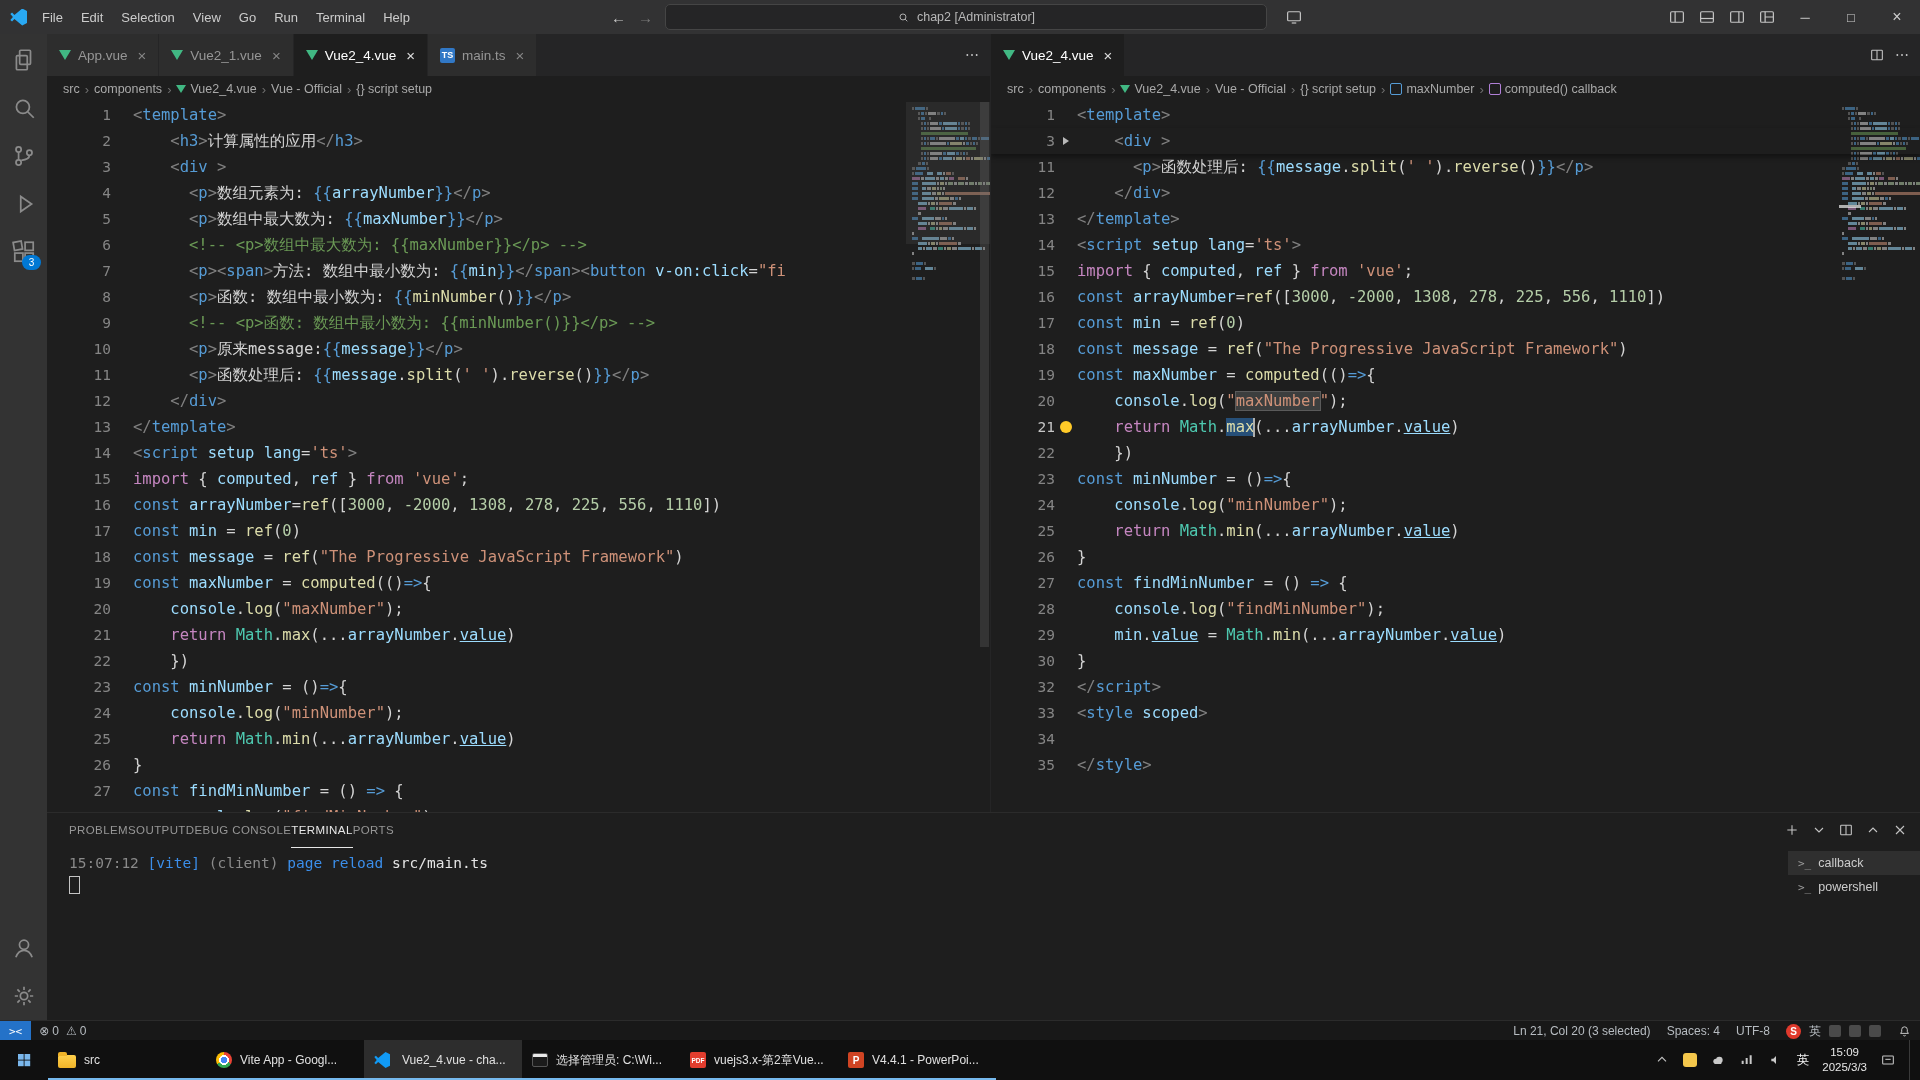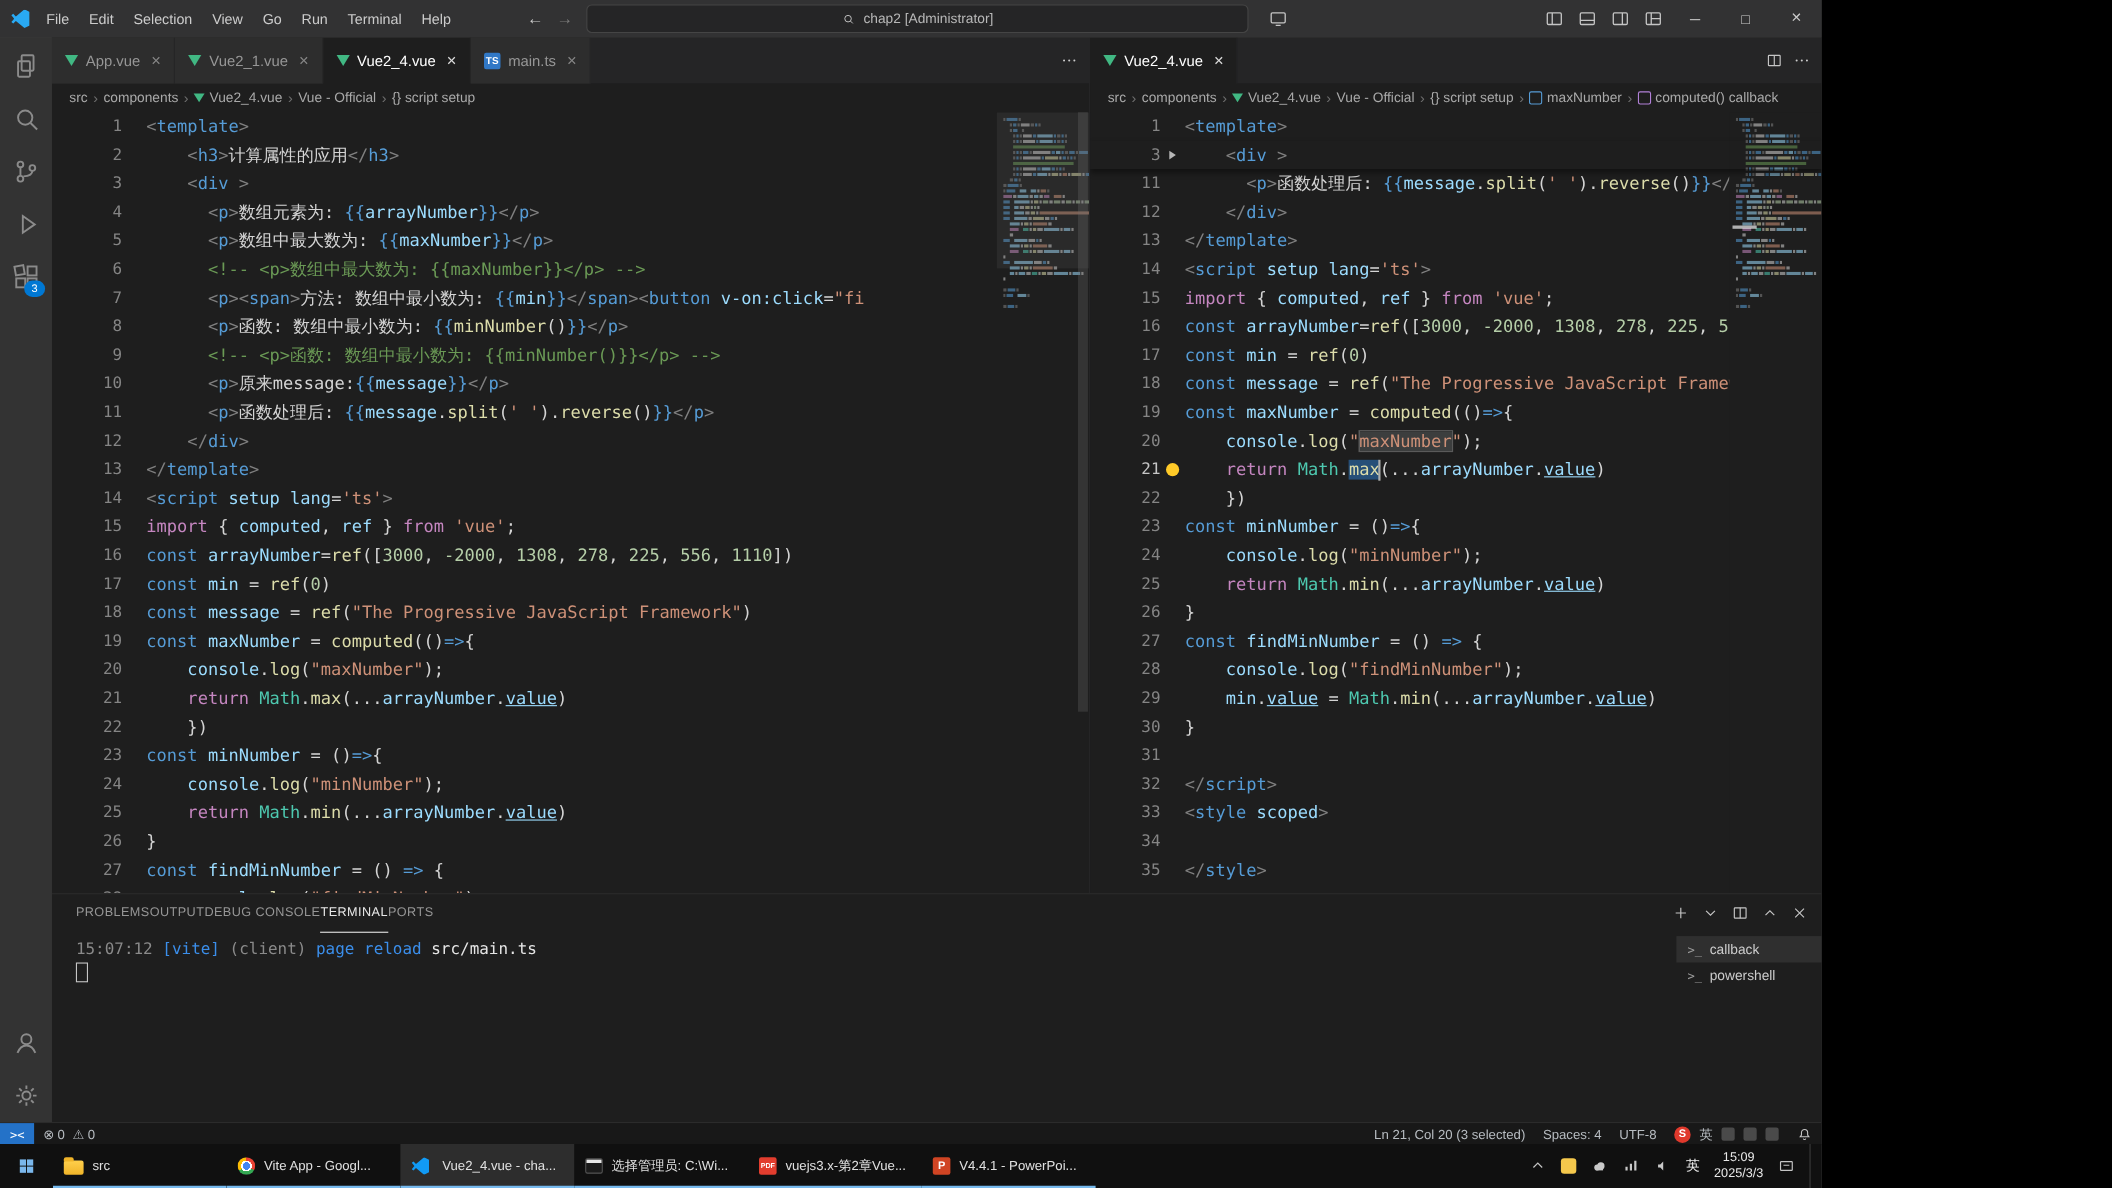--- a/index.html
+++ b/index.html
@@ -1,16 +1,16 @@
 <!DOCTYPE html>
 <html><head>
 <meta charset="utf-8">
 <style>
   html,body{margin:0;padding:0;background:#000;}
-  #root{position:relative;width:1656px;height:1080px;overflow:hidden;background:#404040;
+  #root{position:relative;width:1920px;height:1080px;overflow:hidden;background:#fef9c3;
         font-family:"Liberation Sans",sans-serif;color:#ccc;}
 
   
   #titlebar{position:absolute;top:0;left:0;right:0;height:34px;background:#323233;display:flex;align-items:center;z-index:30;}
   .vscode-logo{width:17px;height:17px;margin:0 6px 0 10px;background:#29a9f3;flex:none;
      clip-path:polygon(72% 0,100% 14%,100% 86%,72% 100%,26% 62%,12% 76%,2% 68%,17% 50%,2% 32%,12% 24%,26% 38%);}
   .menu-item{padding:0 9px;font-size:13px;color:#cccccc;height:100%;display:flex;align-items:center;}
   #cmd{position:absolute;left:50%;top:0;height:34px;transform:translateX(-50%);display:flex;align-items:center;gap:12px;}
   .nav-arrow{font-size:15px;color:#cccccc;}
   .nav-arrow.dim{color:#7a7a7a;}
@@ -442,21 +442,20 @@
           <div class="code-line current"><div class="gutter">21</div><div class="lb"><span class="bulb-ico"></span></div><div class="code"><span class="tk-x">    </span><span class="tk-m">return</span><span class="tk-x"> </span><span class="tk-b">Math</span><span class="tk-o">.</span><span class="tk-f tk-sel">max</span><span class="caret"></span><span class="tk-o">(...</span><span class="tk-v">arrayNumber</span><span class="tk-o">.</span><span class="tk-u">value</span><span class="tk-o">)</span></div></div>
           <div class="code-line"><div class="gutter">22</div><div class="lb"></div><div class="code"><span class="tk-x">    </span><span class="tk-o">})</span></div></div>
           <div class="code-line"><div class="gutter">23</div><div class="lb"></div><div class="code"><span class="tk-k">const</span><span class="tk-x"> </span><span class="tk-v">minNumber</span><span class="tk-o"> = ()</span><span class="tk-k">=&gt;</span><span class="tk-o">{</span></div></div>
           <div class="code-line"><div class="gutter">24</div><div class="lb"></div><div class="code"><span class="tk-x">    </span><span class="tk-v">console</span><span class="tk-o">.</span><span class="tk-f">log</span><span class="tk-o">(</span><span class="tk-s">"minNumber"</span><span class="tk-o">);</span></div></div>
           <div class="code-line"><div class="gutter">25</div><div class="lb"></div><div class="code"><span class="tk-x">    </span><span class="tk-m">return</span><span class="tk-x"> </span><span class="tk-b">Math</span><span class="tk-o">.</span><span class="tk-f">min</span><span class="tk-o">(...</span><span class="tk-v">arrayNumber</span><span class="tk-o">.</span><span class="tk-u">value</span><span class="tk-o">)</span></div></div>
           <div class="code-line"><div class="gutter">26</div><div class="lb"></div><div class="code"><span class="tk-o">}</span></div></div>
           <div class="code-line"><div class="gutter">27</div><div class="lb"></div><div class="code"><span class="tk-k">const</span><span class="tk-x"> </span><span class="tk-v">findMinNumber</span><span class="tk-o"> = () </span><span class="tk-k">=&gt;</span><span class="tk-o"> {</span></div></div>
           <div class="code-line"><div class="gutter">28</div><div class="lb"></div><div class="code"><span class="tk-x">    </span><span class="tk-v">console</span><span class="tk-o">.</span><span class="tk-f">log</span><span class="tk-o">(</span><span class="tk-s">"findMinNumber"</span><span class="tk-o">);</span></div></div>
           <div class="code-line"><div class="gutter">29</div><div class="lb"></div><div class="code"><span class="tk-x">    </span><span class="tk-v">min</span><span class="tk-o">.</span><span class="tk-u">value</span><span class="tk-o"> = </span><span class="tk-b">Math</span><span class="tk-o">.</span><span class="tk-f">min</span><span class="tk-o">(...</span><span class="tk-v">arrayNumber</span><span class="tk-o">.</span><span class="tk-u">value</span><span class="tk-o">)</span></div></div>
           <div class="code-line"><div class="gutter">30</div><div class="lb"></div><div class="code"><span class="tk-o">}</span></div></div>
-          <div class="code-line"><div class="gutter">31</div><div class="lb"></div><div class="code"></div></div>
           <div class="code-line"><div class="gutter">32</div><div class="lb"></div><div class="code"><span class="tk-g">&lt;/</span><span class="tk-t">script</span><span class="tk-g">&gt;</span></div></div>
           <div class="code-line"><div class="gutter">33</div><div class="lb"></div><div class="code"><span class="tk-g">&lt;</span><span class="tk-t">style</span><span class="tk-x"> </span><span class="tk-a">scoped</span><span class="tk-g">&gt;</span></div></div>
           <div class="code-line"><div class="gutter">34</div><div class="lb"></div><div class="code"></div></div>
           <div class="code-line"><div class="gutter">35</div><div class="lb"></div><div class="code"><span class="tk-g">&lt;/</span><span class="tk-t">style</span><span class="tk-g">&gt;</span></div></div>
         </div>
       <div class="minimap" id="mm-right">
           <div class="mm-line"><span class="mm tk-g" style="width: 2px;"></span><span class="mm tk-t" style="width: 10px;"></span><span class="mm tk-g" style="width: 2px;"></span></div>
           <div class="mm-line"><span class="mm tk-x blank" style="width: 5px;"></span><span class="mm tk-g" style="width: 2px;"></span><span class="mm tk-t" style="width: 2.5px;"></span><span class="mm tk-g" style="width: 2px;"></span><span class="mm tk-x" style="width: 8.75px;"></span><span class="mm tk-g" style="width: 2.5px;"></span><span class="mm tk-t" style="width: 2.5px;"></span><span class="mm tk-g" style="width: 2px;"></span></div>
           <div class="mm-line"><span class="mm tk-x blank" style="width: 5px;"></span><span class="mm tk-g" style="width: 2px;"></span><span class="mm tk-t" style="width: 3.75px;"></span><span class="mm tk-x blank" style="width: 2px;"></span><span class="mm tk-g" style="width: 2px;"></span></div>
           <div class="mm-line"><span class="mm tk-x blank" style="width: 7.5px;"></span><span class="mm tk-g" style="width: 2px;"></span><span class="mm tk-t" style="width: 2px;"></span><span class="mm tk-g" style="width: 2px;"></span><span class="mm tk-x" style="width: 8.75px;"></span><span class="mm tk-i" style="width: 2.5px;"></span><span class="mm tk-v" style="width: 13.75px;"></span><span class="mm tk-i" style="width: 2.5px;"></span><span class="mm tk-g" style="width: 2.5px;"></span><span class="mm tk-t" style="width: 2px;"></span><span class="mm tk-g" style="width: 2px;"></span></div>

